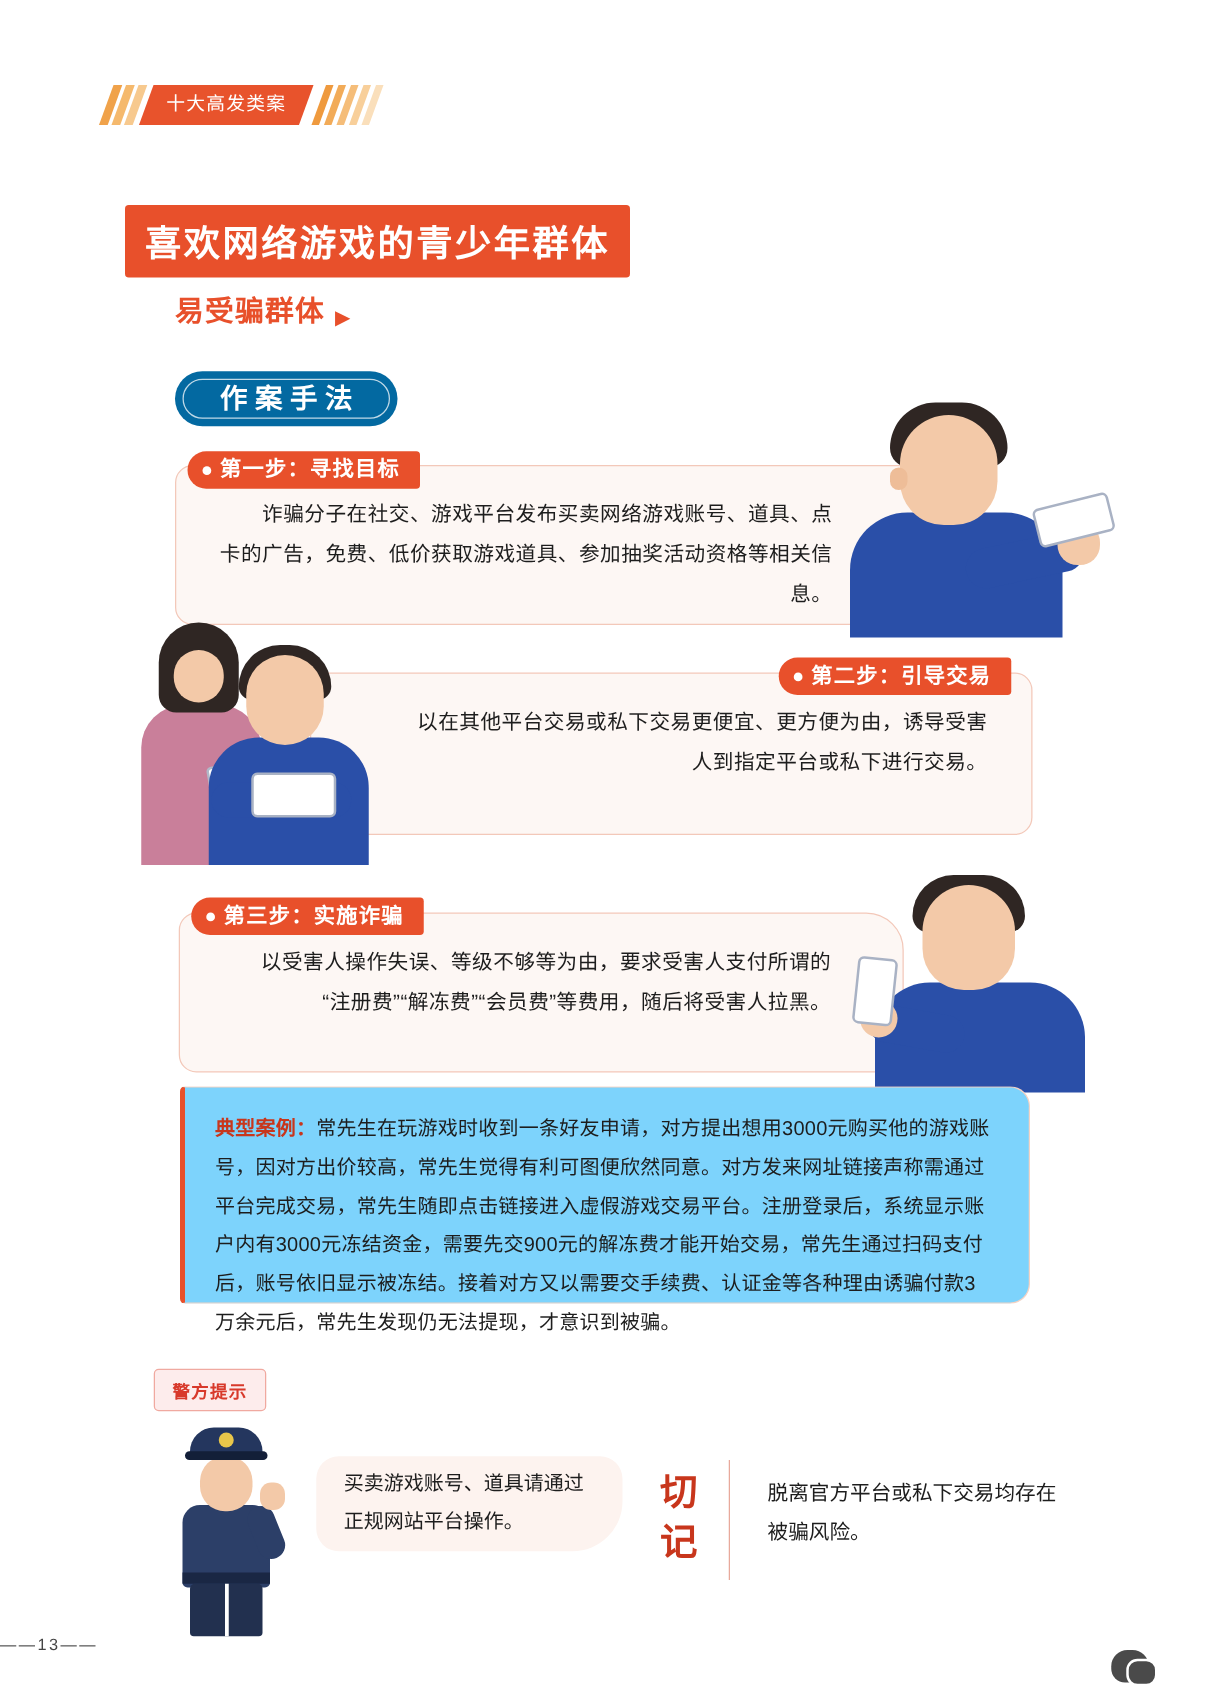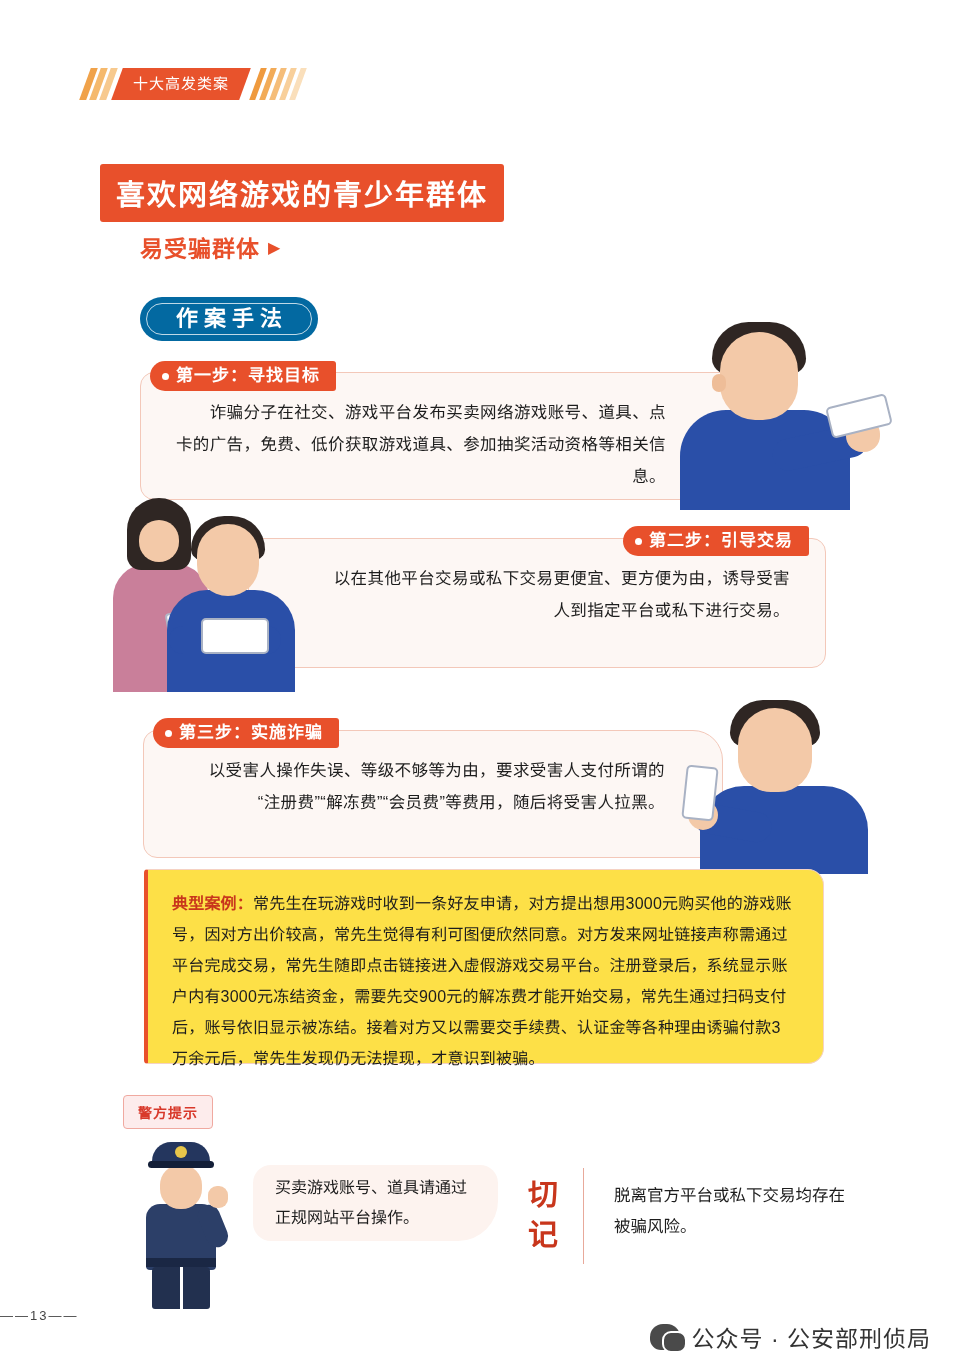--- a/index.html
+++ b/index.html
@@ -86,21 +86,21 @@
     font-weight: bold;
     letter-spacing: 2px;
     padding: 7px 16px 9px 16px;
     border-radius: 3px;
   }
   .victim-line {
     position: absolute;
     top: 230px;
     left: 140px;
     display: flex;
-    align-items: center;
+    align-items: flex-end;
     font-size: 23px;
     font-weight: bold;
   }
   .victim-label { color: #e8502b; letter-spacing: 1px; }
   .victim-arrow {
     color: #e8502b;
     font-size: 16px;
     margin: 0 10px 0 8px;
   }
   .victim-text { color: #1a1a1a; letter-spacing: 1px; }
@@ -183,23 +183,23 @@
   .t1 { top: 396px; left: 166px; width: 500px; text-indent: 32px; }
   .t2 { top: 562px; left: 290px; width: 500px; text-indent: 32px; }
   .t3 { top: 754px; left: 170px; width: 495px; text-indent: 32px; }
 
   
   .case-box {
     position: absolute;
     top: 869px;
     left: 144px;
     width: 680px;
-    height: 195px;
+    height: 174px;
     box-sizing: border-box;
-    background: #fde047;
+    background: #7dd3fc;
     border: 1px solid #f5d2c3;
     border-left: 4px solid #e8502b;
     border-radius: 4px 16px 16px 4px;
     padding: 18px 28px 0 24px;
   }
   .case-text {
     font-size: 16px;
     line-height: 31px;
     color: #1d1d1d;
     letter-spacing: .2px;
@@ -461,14 +461,13 @@
   <p>买卖游戏账号、道具请通过正规网站平台操作。</p>
 </div>
 
 <div class="jiji">切记</div>
 <div class="jiji-rule"></div>
 <div class="tip-right">脱离官方平台或私下交易均存在被骗风险。</div>
 
 <div class="page-num">——13——</div>
 <div class="footer-brand">
   <span class="wechat-ico"></span>
-  <span>公众号 · 公安部刑侦局</span>
 </div>
 
 </body></html>

